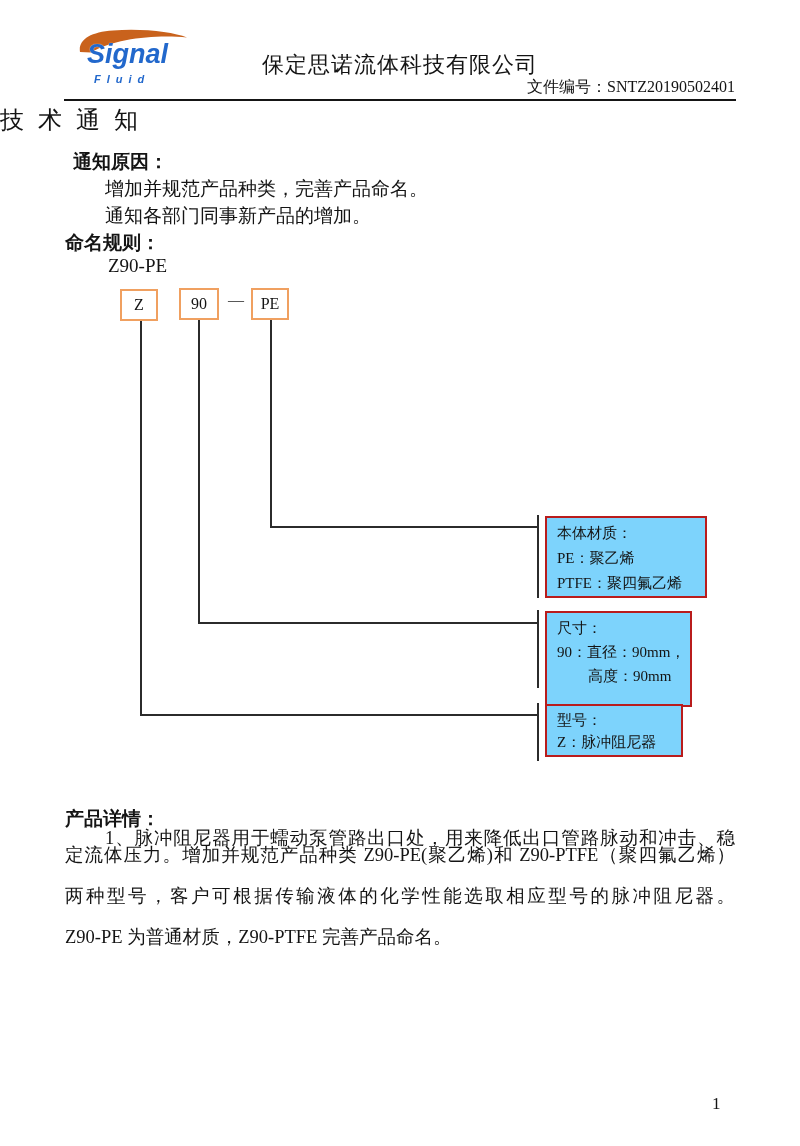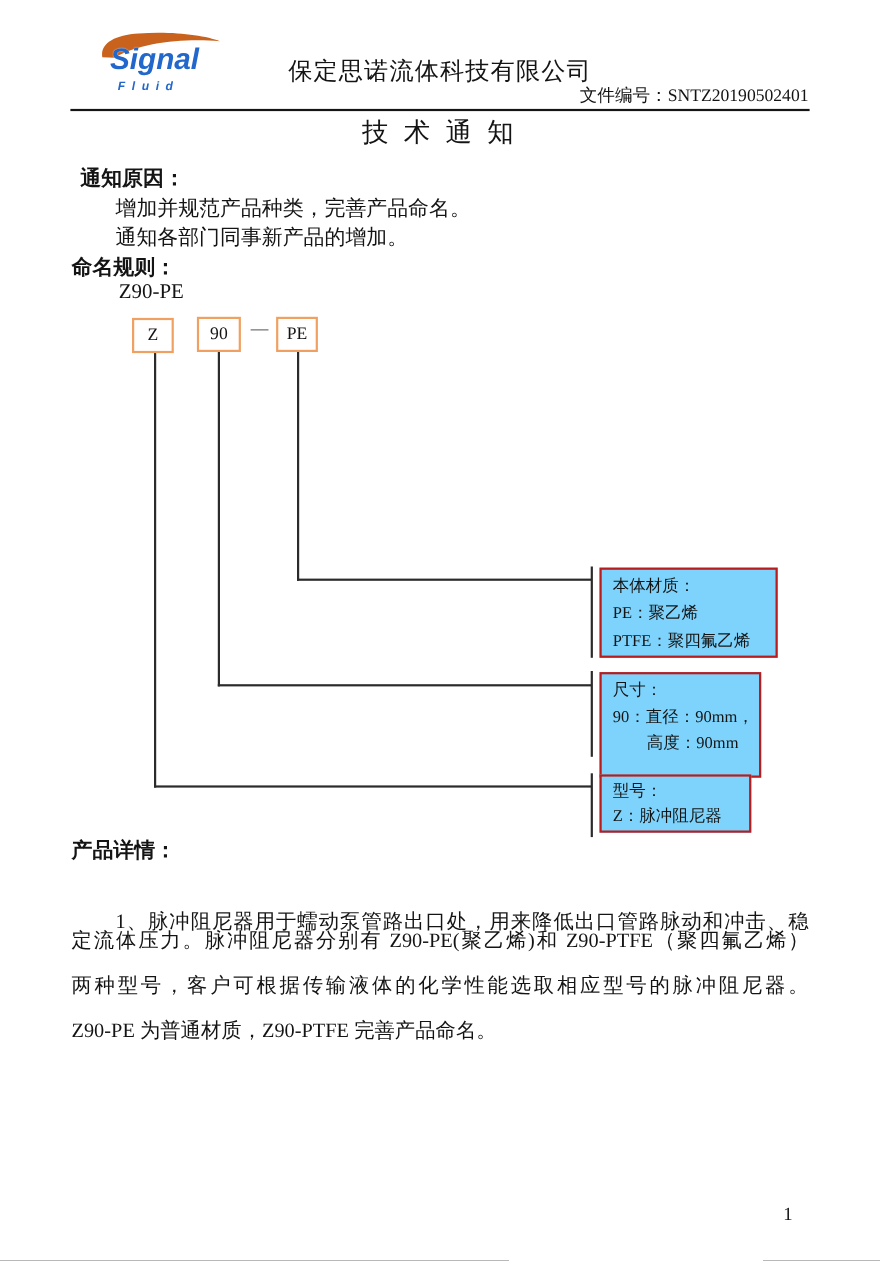--- a/index.html
+++ b/index.html
@@ -3,37 +3,37 @@
 <meta charset="utf-8">
 <style>
   html,body { margin:0; padding:0; background:#888; }
   .page {
     position:relative; width:800px; height:1146px; margin:0 auto;
     background:#ffffff; overflow:hidden;
     font-family:"Liberation Serif","DejaVu Serif",serif; color:#141414;
   }
 
   
-  .logo { position:absolute; left:90px; top:26px; width:122px; height:62px; }
+  .logo { position:absolute; left:77px; top:26px; width:122px; height:62px; }
   .logo-swoosh { position:absolute; left:0; top:3px; width:112px; height:24px; }
   .logo-signal {
     position:absolute; left:10px; top:13px;
     font-family:"Liberation Sans","DejaVu Sans",sans-serif;
     font-weight:bold; font-style:italic; font-size:27px; color:#2268CC;
     text-shadow:0 0 1px #fff;
   }
   .logo-fluid {
     position:absolute; left:17px; top:47px;
     font-family:"Liberation Sans","DejaVu Sans",sans-serif;
     font-weight:bold; font-style:italic; font-size:11px; letter-spacing:6px; color:#2268CC;
   }
   .company { position:absolute; left:0; right:0; top:50px; text-align:center; font-size:22px; letter-spacing:1px; }
   .docnum  { position:absolute; right:65px; top:77px; font-size:16px; }
   .hrule   { position:absolute; left:64px; top:99px; width:672px; height:2px; background:#151515; }
-  .title   { position:absolute; left:0; right:0; top:104px; text-align:center; font-size:24px; letter-spacing:4px; }
+  .title   { position:absolute; left:0; right:0; top:104px; text-align:left; font-size:24px; letter-spacing:4px; }
 
   
   .h-bold  { position:absolute; font-size:19px; font-weight:bold; }
   .bodyln  { position:absolute; font-size:19px; }
   .h-notice { left:73px; top:149px; }
   .nline1  { left:105px; top:176px; }
   .nline2  { left:105px; top:203px; }
   .h-naming { left:65px; top:230px; }
   .code    { left:108px; top:255px; }
 
@@ -64,21 +64,21 @@
   .callout {
     position:absolute; border:2px solid #b91c1c; background:#7dd3fc;
     font-size:15px; box-sizing:border-box; padding:3px 4px 0 10px;
   }
   .callout-material { left:545px; top:516px; width:162px; height:82px; line-height:25px; }
   .callout-size     { left:545px; top:611px; width:147px; height:96px; line-height:24px; }
   .callout-model    { left:545px; top:704px; width:138px; height:53px; line-height:22px; }
   .size-indent { padding-left:31px; }
 
   
-  .h-details { left:65px; top:760px;text-align:center; }
+  .h-details { left:65px; top:806px;text-align:center; }
   .pline { position:absolute; left:65px; width:670px; font-size:18.5px; white-space:nowrap; }
   .pline.just { white-space:normal; text-align:justify; text-align-last:justify; }
   .p1 { top:825px; left:105px; width:630px; }
   .p2 { top:842px; }
   .p3 { top:883px; }
   .p4 { top:924px; }
 
   .pagenum { position:absolute; left:712px; top:1094px; font-size:17px; }
 </style>
 </head>
@@ -133,19 +133,19 @@
     <div class="size-indent">高度：90mm</div>
   </div>
 
   <div class="callout callout-model">
     <div>型号：</div>
     <div>Z：脉冲阻尼器</div>
   </div>
 
   <div class="h-bold h-details">产品详情：</div>
   <div class="pline just p1">1、脉冲阻尼器用于蠕动泵管路出口处，用来降低出口管路脉动和冲击、稳</div>
-  <div class="pline just p2">定流体压力。脉冲阻尼器分别有 Z90-PE(聚乙烯)和 Z90-PTFE（聚四氟乙烯）</div>
+  <div class="pline just p2">定流体压力。增加并规范产品种类 Z90-PE(聚乙烯)和 Z90-PTFE（聚四氟乙烯）</div>
   <div class="pline just p3">两种型号，客户可根据传输液体的化学性能选取相应型号的脉冲阻尼器。</div>
   <div class="pline p4">Z90-PE 为普通材质，Z90-PTFE 完善产品命名。</div>
 
   <div class="pagenum">1</div>
 
 </div>
 
 </body></html>

